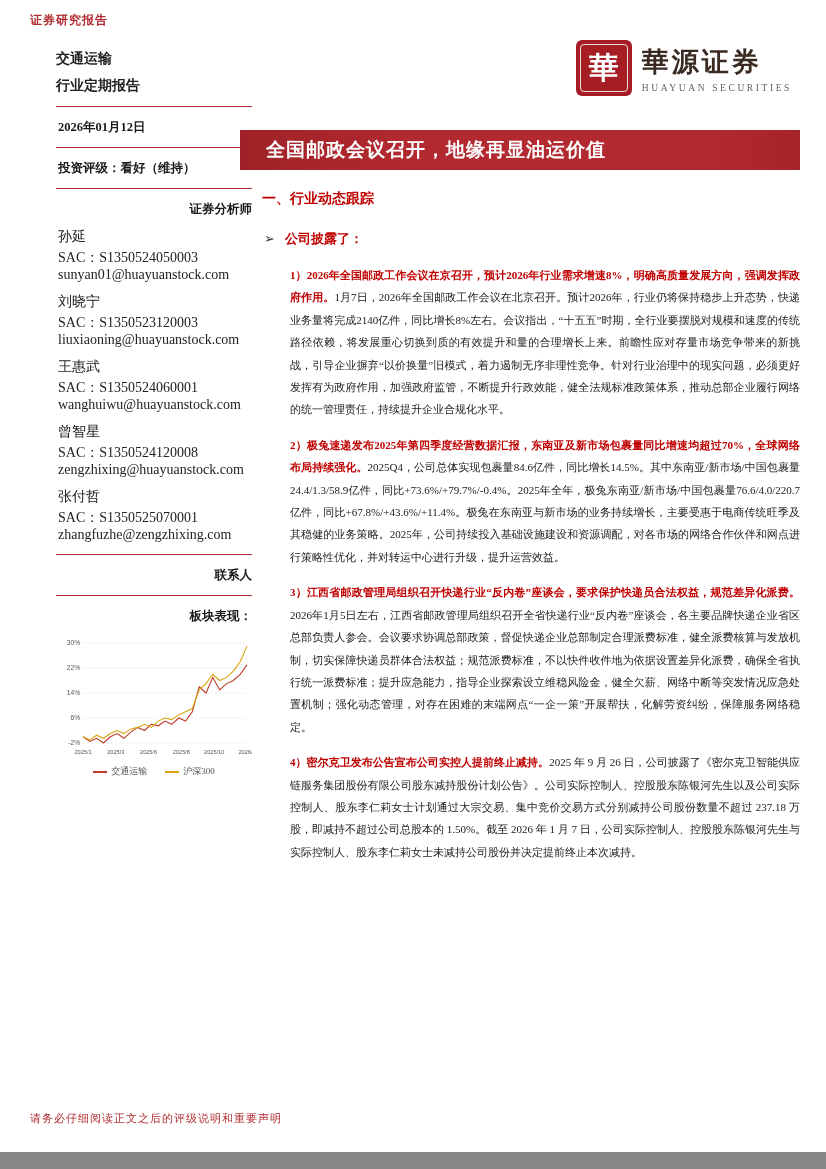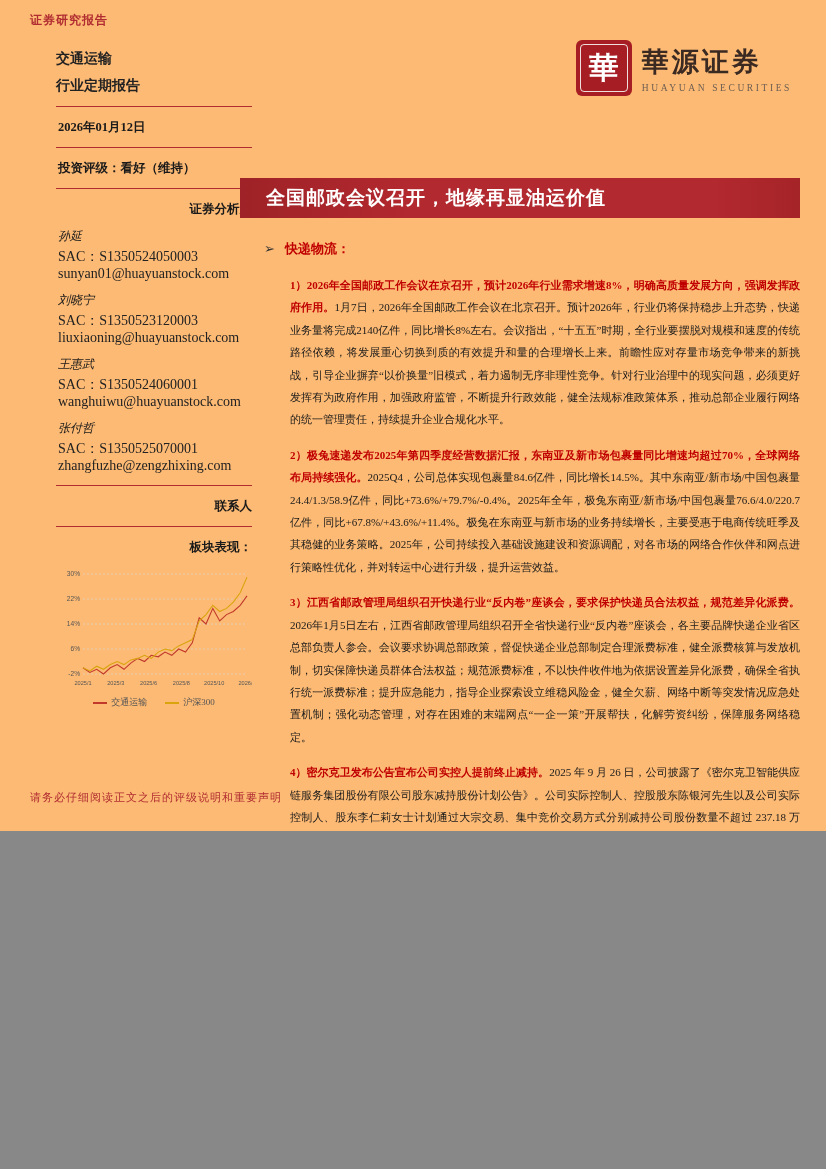--- a/index.html
+++ b/index.html
@@ -1,46 +1,46 @@
 <!DOCTYPE html>
 <html><head>
 <meta charset="utf-8">
 <style>
   * { margin:0; padding:0; box-sizing:border-box; }
   html,body { background:#888; }
   body { font-family:"Liberation Serif","DejaVu Serif",serif; }
   .page {
-    position:relative; width:826px; height:831px; margin:0 auto;
-    background:#fdba74; overflow:hidden; color:#1a1a1a;
+    position:relative; width:826px; height:1152px; margin:0 auto;
+    background:#ffffff; overflow:hidden; color:#1a1a1a;
   }
   .top-label { position:absolute; left:30px; top:12px; color:#b02c31; font-weight:700; font-size:12px; letter-spacing:1px; }
   
   .brand { position:absolute; right:34px; top:40px; display:flex; align-items:center; gap:10px; }
   .seal { width:56px; height:56px; background:#a61e23; border-radius:6px; display:flex; align-items:center; justify-content:center; position:relative; }
   .seal::after { content:""; position:absolute; inset:4px; border:1.5px solid rgba(255,255,255,.85); border-radius:4px; }
   .seal span { color:#fff; font-size:30px; font-weight:700; line-height:1; }
   .brand-cn { font-size:27px; font-weight:700; color:#3a2a22; letter-spacing:3px; }
   .brand-en { font-size:9.5px; color:#6b5d52; letter-spacing:2.6px; margin-top:3px; }
   
   .sidebar { position:absolute; left:30px; top:50px; width:196px; font-size:12px;margin-left:26px; }
   .sb-cat, .sb-type { font-weight:700; font-size:14px; color:#222; margin-bottom:9px; }
   .sb-rule { border:none; border-top:1.5px solid #b02c31; margin:11px 0 12px 0; }
   .sb-date { font-weight:700; font-size:12.5px; margin:4px 0 2px 2px; }
   .sb-rating { font-weight:700; font-size:12.5px; margin:6px 0 4px 2px;font-family:Liberation Serif, serif; }
   .sb-analyst-title, .sb-contact-title, .sb-chart-title { font-weight:700; font-size:12.5px; margin:4px 0 10px 2px;text-align:right; }
   .analyst { margin:0 0 10px 2px; }
-  .analyst .nm { font-size:12px; margin-bottom:3px;font-style:italic; }
+  .analyst .nm { font-size:14px; margin-bottom:3px; }
   .analyst .sac, .analyst .em { font-size:14px; color:#222; line-height:17px; word-break:break-all; }
   .perf-chart { margin-top:4px; }
   .perf-chart svg { width:196px; height:128px; display:block; }
   .legend { display:flex; gap:18px; justify-content:center; margin-top:2px; font-size:9px; color:#555; }
   .legend-item { display:flex; align-items:center; gap:4px; }
   .legend-item i { display:inline-block; width:14px; height:2px; }
   
-  .main { position:absolute; left:240px; top:130px; width:560px;margin-top:48px; }
+  .main { position:absolute; left:240px; top:130px; width:560px; }
   .banner { height:40px; background:linear-gradient(90deg,#9e2227,#b2292f 30%,#b2292f 85%,#a52428); color:#fff; font-weight:700; font-size:19px; line-height:40px; padding-left:26px; letter-spacing:1px; }
   .subtitle { color:#c00000; font-weight:700; font-size:15.5px; margin-top:15px; padding-left:68px; letter-spacing:0.5px; }
   .keypoints { color:#c00000; font-weight:700; font-size:13.5px; padding:14px 0 8px 2px; border-bottom:1.5px solid #b02c31; }
   .section-h { color:#c00000; font-weight:700; font-size:14px; margin:20px 0 0 22px; }
   .bullet-row { display:flex; gap:10px; margin:22px 0 0 24px; align-items:baseline; }
   .bullet-glyph { color:#333; font-size:13px; }
   .bullet-label { color:#c00000; font-weight:700; font-size:13px; }
   .paras { margin:16px 0 0 50px; width:510px; }
   .paras p { font-size:11px; line-height:22.4px; text-align:justify; margin-bottom:13px; }
   .lead { color:#c00000; font-weight:700; }
@@ -82,20 +82,25 @@
       <div class="nm">刘晓宁</div>
       <div class="sac">SAC：S1350523120003</div>
       <div class="em">liuxiaoning@huayuanstock.com</div>
     </div>
     <div class="analyst">
       <div class="nm">王惠武</div>
       <div class="sac">SAC：S1350524060001</div>
       <div class="em">wanghuiwu@huayuanstock.com</div>
     </div>
     <div class="analyst">
+      <div class="nm">曾智星</div>
+      <div class="sac">SAC：S1350524120008</div>
+      <div class="em">zengzhixing@huayuanstock.com</div>
+    </div>
+    <div class="analyst">
       <div class="nm">张付哲</div>
       <div class="sac">SAC：S1350525070001</div>
       <div class="em">zhangfuzhe@zengzhixing.com</div>
     </div>
 
     <hr class="sb-rule">
     <div class="sb-contact-title">联系人</div>
     <hr class="sb-rule">
     <div class="sb-chart-title">板块表现：</div>
 
@@ -128,23 +133,24 @@
         <span class="legend-item">
             <i style="background: rgb(217, 164, 14);"></i>
             <span>沪深300</span>
           </span>
       </div>
     </div>
   </aside>
 
   <main class="main">
     <div class="banner">全国邮政会议召开，地缘再显油运价值</div>
+    <div class="section-h">一、行业动态跟踪</div>
     <div class="bullet-row">
       <span class="bullet-glyph">➢</span>
-      <span class="bullet-label">快递物流：</span>
+      <span class="bullet-label">公司披露了：</span>
     </div>
     <div class="paras">
       <p><span class="lead">1）2026年全国邮政工作会议在京召开，预计2026年行业需求增速8%，明确高质量发展方向，强调发挥政府作用。</span><span>1月7日，2026年全国邮政工作会议在北京召开。预计2026年，行业仍将保持稳步上升态势，快递业务量将完成2140亿件，同比增长8%左右。会议指出，“十五五”时期，全行业要摆脱对规模和速度的传统路径依赖，将发展重心切换到质的有效提升和量的合理增长上来。前瞻性应对存量市场竞争带来的新挑战，引导企业摒弃“以价换量”旧模式，着力遏制无序非理性竞争。针对行业治理中的现实问题，必须更好发挥有为政府作用，加强政府监管，不断提升行政效能，健全法规标准政策体系，推动总部企业履行网络的统一管理责任，持续提升企业合规化水平。</span></p>
       <p><span class="lead">2）极兔速递发布2025年第四季度经营数据汇报，东南亚及新市场包裹量同比增速均超过70%，全球网络布局持续强化。</span><span>2025Q4，公司总体实现包裹量84.6亿件，同比增长14.5%。其中东南亚/新市场/中国包裹量24.4/1.3/58.9亿件，同比+73.6%/+79.7%/-0.4%。2025年全年，极兔东南亚/新市场/中国包裹量76.6/4.0/220.7亿件，同比+67.8%/+43.6%/+11.4%。极兔在东南亚与新市场的业务持续增长，主要受惠于电商传统旺季及其稳健的业务策略。2025年，公司持续投入基础设施建设和资源调配，对各市场的网络合作伙伴和网点进行策略性优化，并对转运中心进行升级，提升运营效益。</span></p>
       <p><span class="lead">3）江西省邮政管理局组织召开快递行业“反内卷”座谈会，要求保护快递员合法权益，规范差异化派费。</span><span>2026年1月5日左右，江西省邮政管理局组织召开全省快递行业“反内卷”座谈会，各主要品牌快递企业省区总部负责人参会。会议要求协调总部政策，督促快递企业总部制定合理派费标准，健全派费核算与发放机制，切实保障快递员群体合法权益；规范派费标准，不以快件收件地为依据设置差异化派费，确保全省执行统一派费标准；提升应急能力，指导企业探索设立维稳风险金，健全欠薪、网络中断等突发情况应急处置机制；强化动态管理，对存在困难的末端网点“一企一策”开展帮扶，化解劳资纠纷，保障服务网络稳定。</span></p>
       <p><span class="lead">4）密尔克卫发布公告宣布公司实控人提前终止减持。</span><span>2025 年 9 月 26 日，公司披露了《密尔克卫智能供应链服务集团股份有限公司股东减持股份计划公告》。公司实际控制人、控股股东陈银河先生以及公司实际控制人、股东李仁莉女士计划通过大宗交易、集中竞价交易方式分别减持公司股份数量不超过 237.18 万股，即减持不超过公司总股本的 1.50%。截至 2026 年 1 月 7 日，公司实际控制人、控股股东陈银河先生与实际控制人、股东李仁莉女士未减持公司股份并决定提前终止本次减持。</span></p>
     </div>
   </main>
 
   <footer class="footer">请务必仔细阅读正文之后的评级说明和重要声明</footer>

